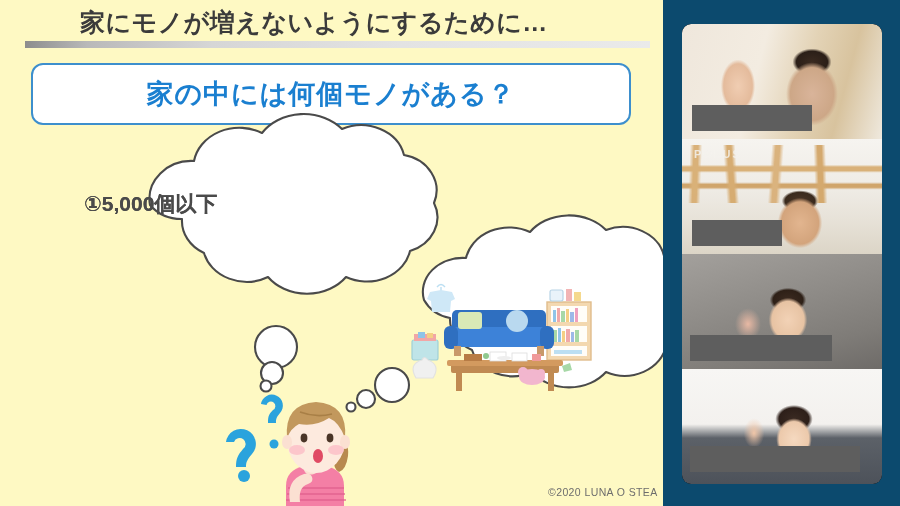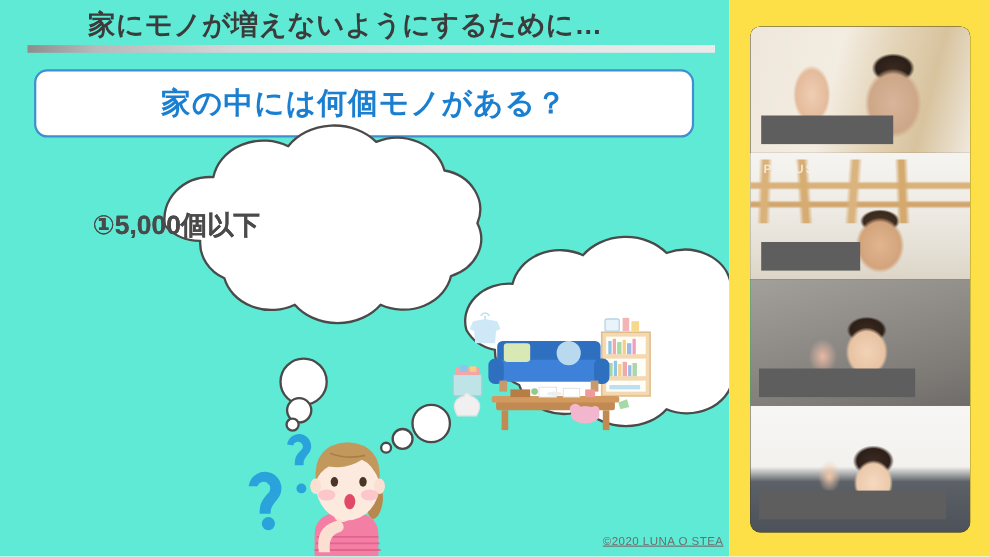--- a/index.html
+++ b/index.html
@@ -5,21 +5,21 @@
   * { margin:0; padding:0; box-sizing:border-box; }
   html,body{ background:#ffffff; }
   body{
     width:900px; height:506px; overflow:hidden; position:relative;
     font-family:"Liberation Sans","DejaVu Sans",sans-serif;
   }
 
   
   #slide{
     position:absolute; left:0; top:0; width:663px; height:506px;
-    background:#5eead4; overflow:hidden;
+    background:#fef9c3; overflow:hidden;
   }
 
   #slide-title{
     position:absolute; left:80px; top:6px; width:560px;
     font-size:25px; font-weight:bold; color:#3b3b3b;
     letter-spacing:.5px; white-space:nowrap;
   }
 
   #title-rule{
     position:absolute; left:25px; top:41px; width:625px; height:7px;
@@ -34,40 +34,40 @@
   #question-box-text{
     font-size:27px; font-weight:bold; color:#1a7fd0; letter-spacing:1px;
     white-space:nowrap;
   }
 
   
   #bubbles{ position:absolute; left:0; top:0; width:663px; height:506px; }
 
   #answers{
     position:absolute; left:84px; top:190px; width:290px;
-    color:#4a4a4a; font-weight:bold; font-size:24px; line-height:1.32;
+    color:#4a4a4a; font-weight:bold; font-size:21px; line-height:1.32;
     white-space:nowrap;
   }
   #answers div{ text-shadow:0 0 0 #4a4a4a; }
 
   
   #room{ position:absolute; left:404px; top:274px; width:200px; height:120px; }
 
   
   #character{ position:absolute; left:216px; top:382px; width:146px; height:124px; }
 
   #copyright{
     position:absolute; left:548px; top:486px;
-    font-size:10.5px; color:#6d6d6d; letter-spacing:.4px; white-space:nowrap;text-decoration:underline;
+    font-size:10.5px; color:#6d6d6d; letter-spacing:.4px; white-space:nowrap;
   }
 
   
   #video-panel{
     position:absolute; left:663px; top:0; width:237px; height:506px;
-    background:#fde047;
+    background:#0c4a6e;
     text-align:right;
   }
   #video-strip{
     position:absolute; left:19px; top:24px; width:200px; height:460px;
     border-radius:9px; overflow:hidden; background:#15171c;
   }
   .tile{
     position:absolute; left:0; width:200px; height:115px; overflow:hidden;
   }
   .tile .bg{ position:absolute; inset:0; }

